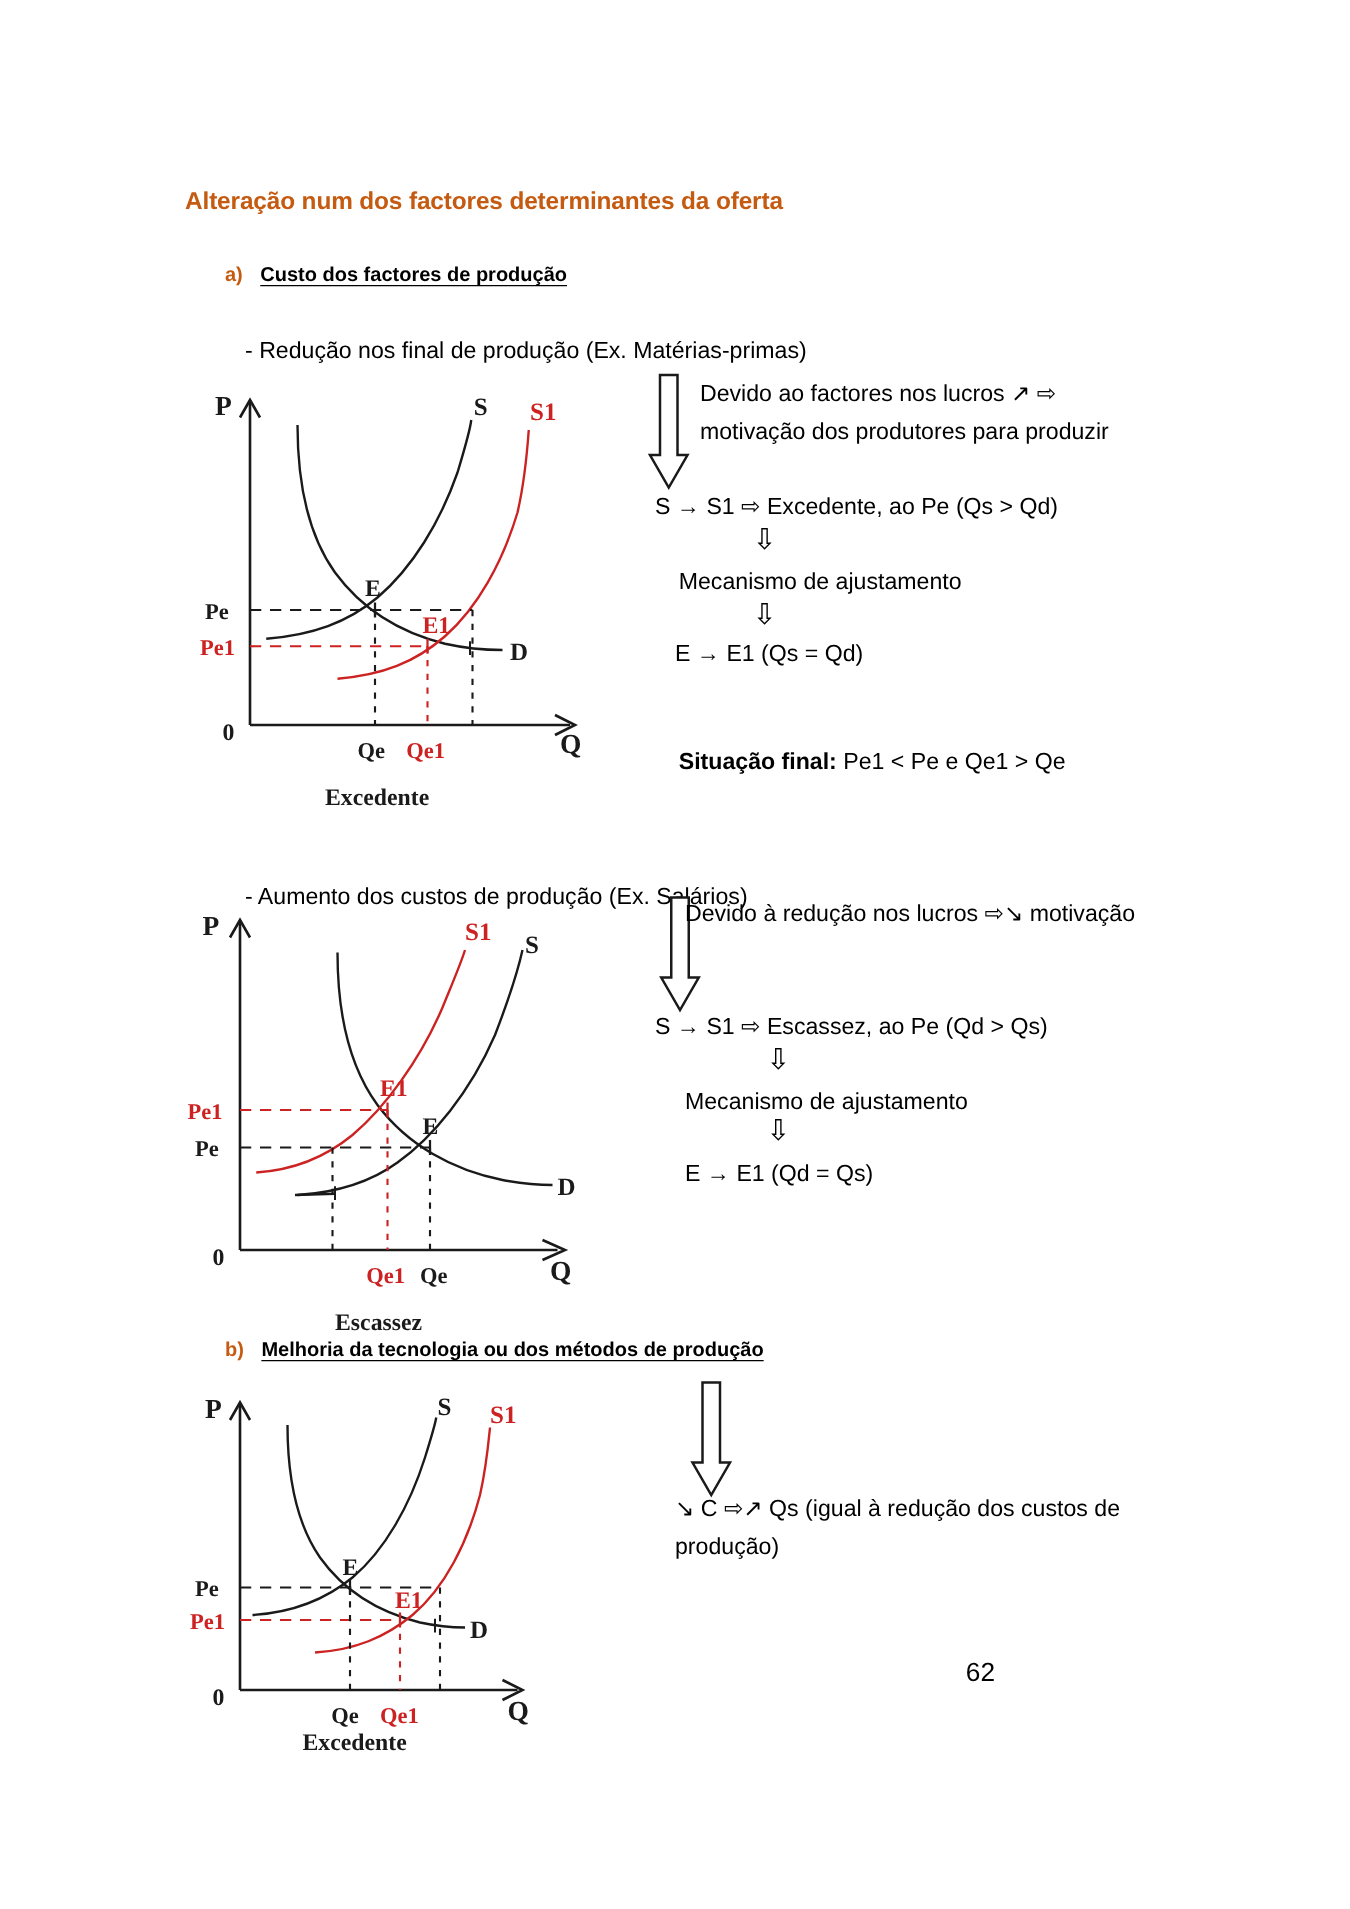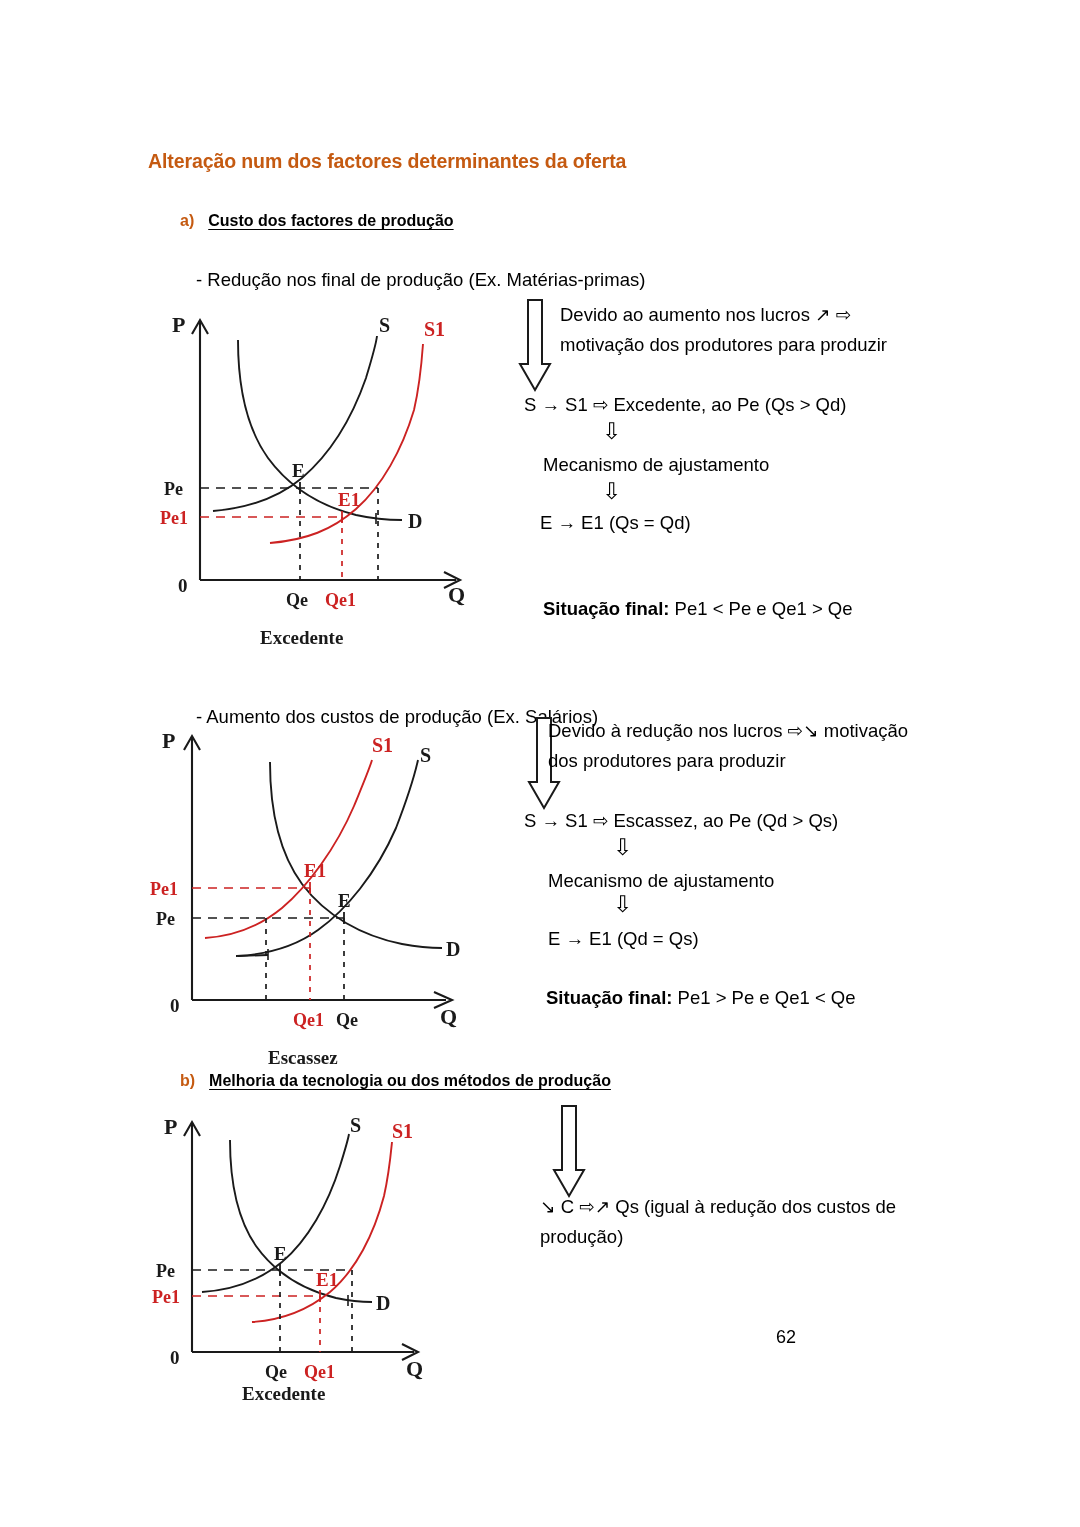--- a/index.html
+++ b/index.html
@@ -68,21 +68,21 @@
   .glyph-dn {
     position: absolute;
     font-size: 23px;
     line-height: 1;
     color: #000;
   }
   .page-num {
     position: absolute;
     right: 97px;
     top: 1327px;
-    font-size: 18px;
+    font-size: 21px;
     color: #000;
   }
 
   
   .chart {
     position: absolute;
   }
   .chart svg { display: block; }
 
   
@@ -159,21 +159,21 @@
       <text x="100" y="344" font-family="'Liberation Serif', serif" font-size="19" font-weight="bold" fill="#1A1A1A">Excedente</text>
     </svg>
   </div>
 
   <div class="bigarrow" style="left:518px; top:298px;">
     <svg width="34" height="96" viewBox="0 0 34 96">
       <path d="M 10,2 L 24,2 L 24,66 L 32,66 L 17,92 L 2,66 L 10,66 Z" fill="#ffffff" stroke="#1A1A1A" stroke-width="2"></path>
     </svg>
   </div>
 
-  <div class="flow" style="left:560px; top:300px;">Devido ao aumento nos lucros ↗ ⇨</div>
+  <div class="flow" style="left:560px; top:300px;">Devido ao factores nos lucros ↗ ⇨</div>
   <div class="flow" style="left:560px; top:330px;">motivação dos produtores para produzir</div>
 
   <div class="flow" style="left:524px; top:390px;">S → S1 ⇨  Excedente, ao Pe (Qs &gt; Qd)</div>
   <div class="glyph-dn" style="left:602px; top:420px;">⇩</div>
   <div class="flow" style="left:543px; top:450px;">Mecanismo de ajustamento</div>
   <div class="glyph-dn" style="left:602px; top:480px;">⇩</div>
   <div class="flow" style="left:540px; top:508px;">E → E1 (Qs = Qd)</div>
 
   <div class="flow" style="left:543px; top:594px;">
     <b>Situação final:</b><span> Pe1 &lt; Pe e Qe1 &gt; Qe</span>
@@ -236,31 +236,27 @@
     </svg>
   </div>
 
   <div class="bigarrow" style="left:527px; top:716px;">
     <svg width="34" height="96" viewBox="0 0 34 96">
       <path d="M 10,2 L 24,2 L 24,66 L 32,66 L 17,92 L 2,66 L 10,66 Z" fill="#ffffff" stroke="#1A1A1A" stroke-width="2"></path>
     </svg>
   </div>
 
   <div class="flow" style="left:548px; top:716px;">Devido à redução nos lucros ⇨↘ motivação</div>
-  <div class="flow" style="left:548px; top:746px;">dos produtores para produzir</div>
 
   <div class="flow" style="left:524px; top:806px;text-align:center;">S → S1   ⇨ Escassez, ao Pe (Qd &gt; Qs)</div>
   <div class="glyph-dn" style="left:613px; top:836px;">⇩</div>
   <div class="flow" style="left:548px; top:866px;">Mecanismo de ajustamento</div>
   <div class="glyph-dn" style="left:613px; top:893px;">⇩</div>
   <div class="flow" style="left:548px; top:924px;">E → E1 (Qd = Qs)</div>
 
-  <div class="flow" style="left:546px; top:983px;">
-    <b>Situação final:</b><span> Pe1 &gt; Pe e Qe1 &lt; Qe</span>
-  </div>
 
   <div class="item-head" style="left:180px; top:1072px;">
     <span class="marker">b)</span><span class="txt">Melhoria da tecnologia ou dos métodos de produção</span>
   </div>
 
   <div class="chart" style="left:152px; top:1104px;">
     <svg width="320" height="305" viewBox="0 0 320 305">
       <g stroke="#1A1A1A" stroke-width="2.1" fill="none">
         <line x1="40" y1="248" x2="40" y2="20"></line>
         <polyline points="32,32 40,18 48,32"></polyline>

